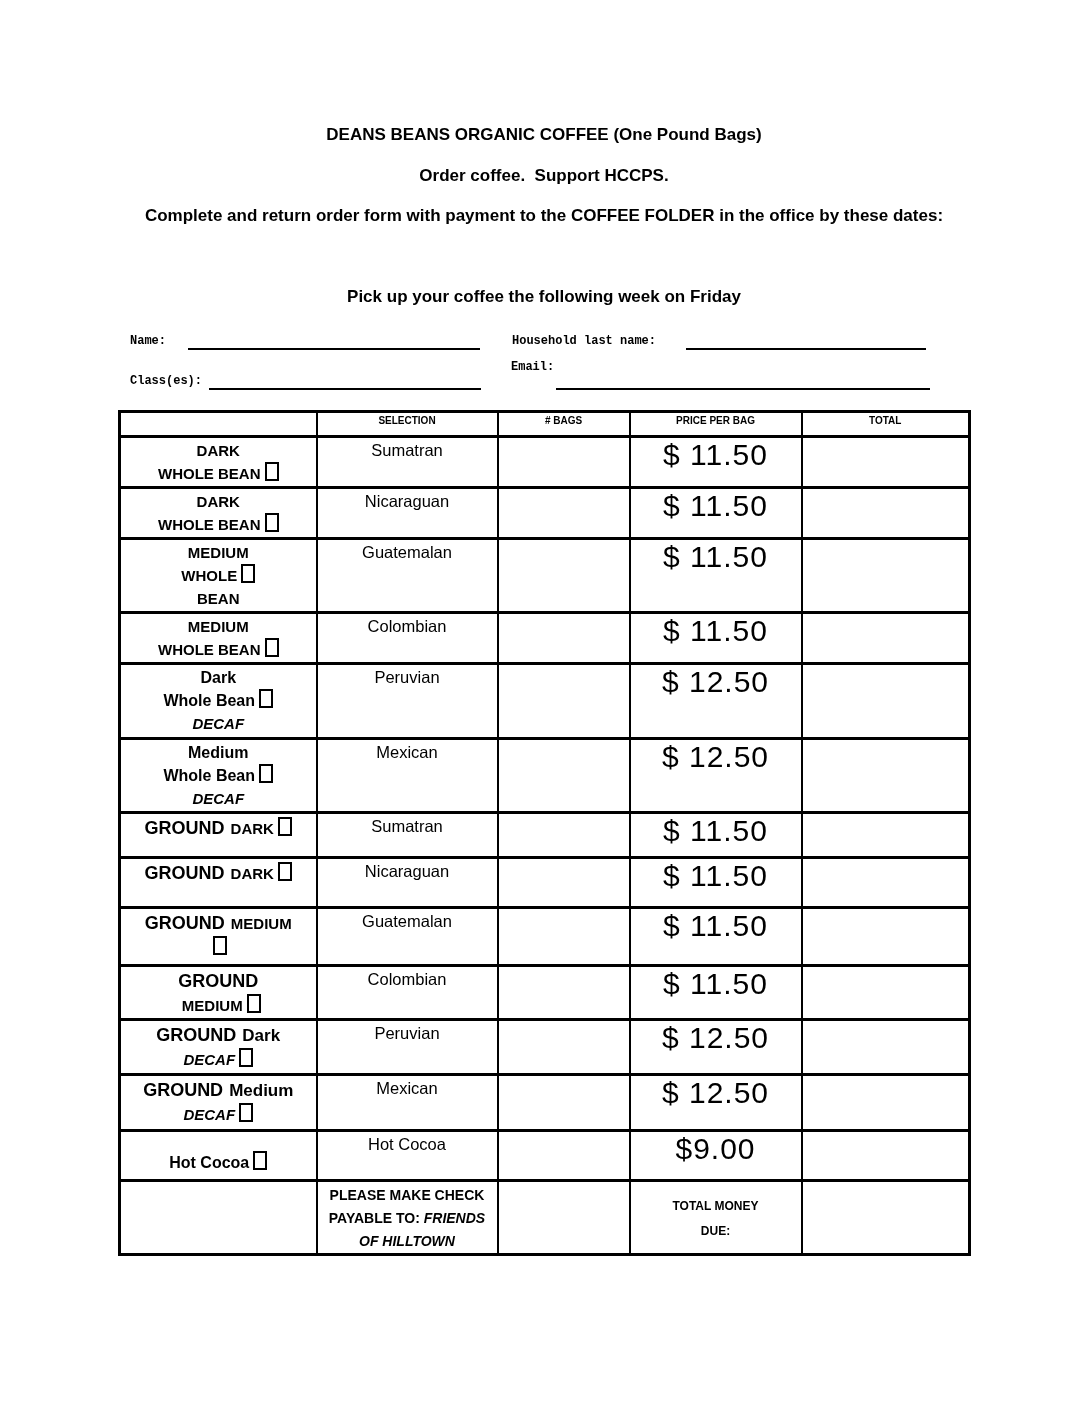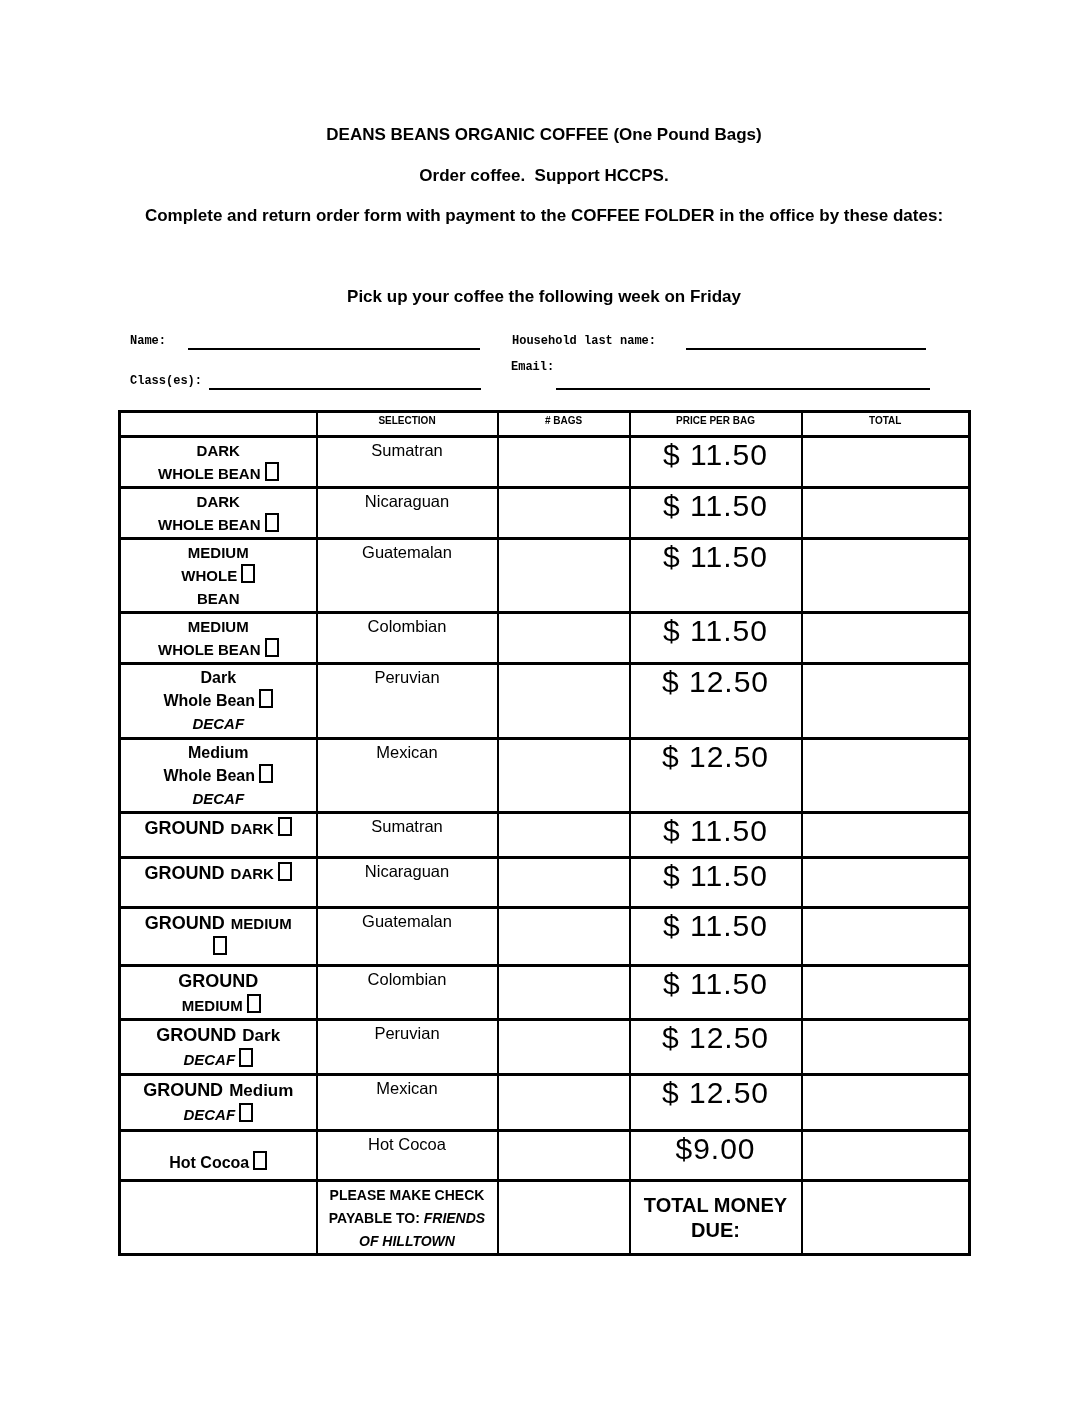--- a/index.html
+++ b/index.html
@@ -38,21 +38,21 @@
   .sg-caps   { font-weight:bold; font-size:15px; }
   .sg-mixed  { font-weight:bold; font-size:16px; }
   .sg-decaf  { font-weight:bold; font-style:italic; font-size:15px; }
   .sg-ground { font-weight:bold; font-size:18px; line-height:26px; }
   .sg-gcaps  { font-weight:bold; font-size:15px; margin-left:6px; }
   .sg-gmixed { font-weight:bold; font-size:17px; margin-left:6px; }
   .sg-sel    { font-weight:normal; font-size:16.5px; line-height:21px; }
   .sg-price  { font-weight:normal; font-size:30px; line-height:32px; letter-spacing:1px; }
   .sg-note   { font-weight:bold; font-size:14px; line-height:22px; }
   .sg-notei  { font-weight:bold; font-style:italic; font-size:14px; line-height:22px; }
-  .sg-due    { font-weight:bold; font-size:20px; line-height:24px; }
+  .sg-due    { font-weight:bold; font-size:12px; line-height:24px; }
   .checkbox {
     display:inline-block; width:10px; height:15px;
     border:2px solid #000; margin-left:4px; vertical-align:-2px;
     background:#fff;
   }
 </style>
 </head>
 <body>
 
 <div class="page">

